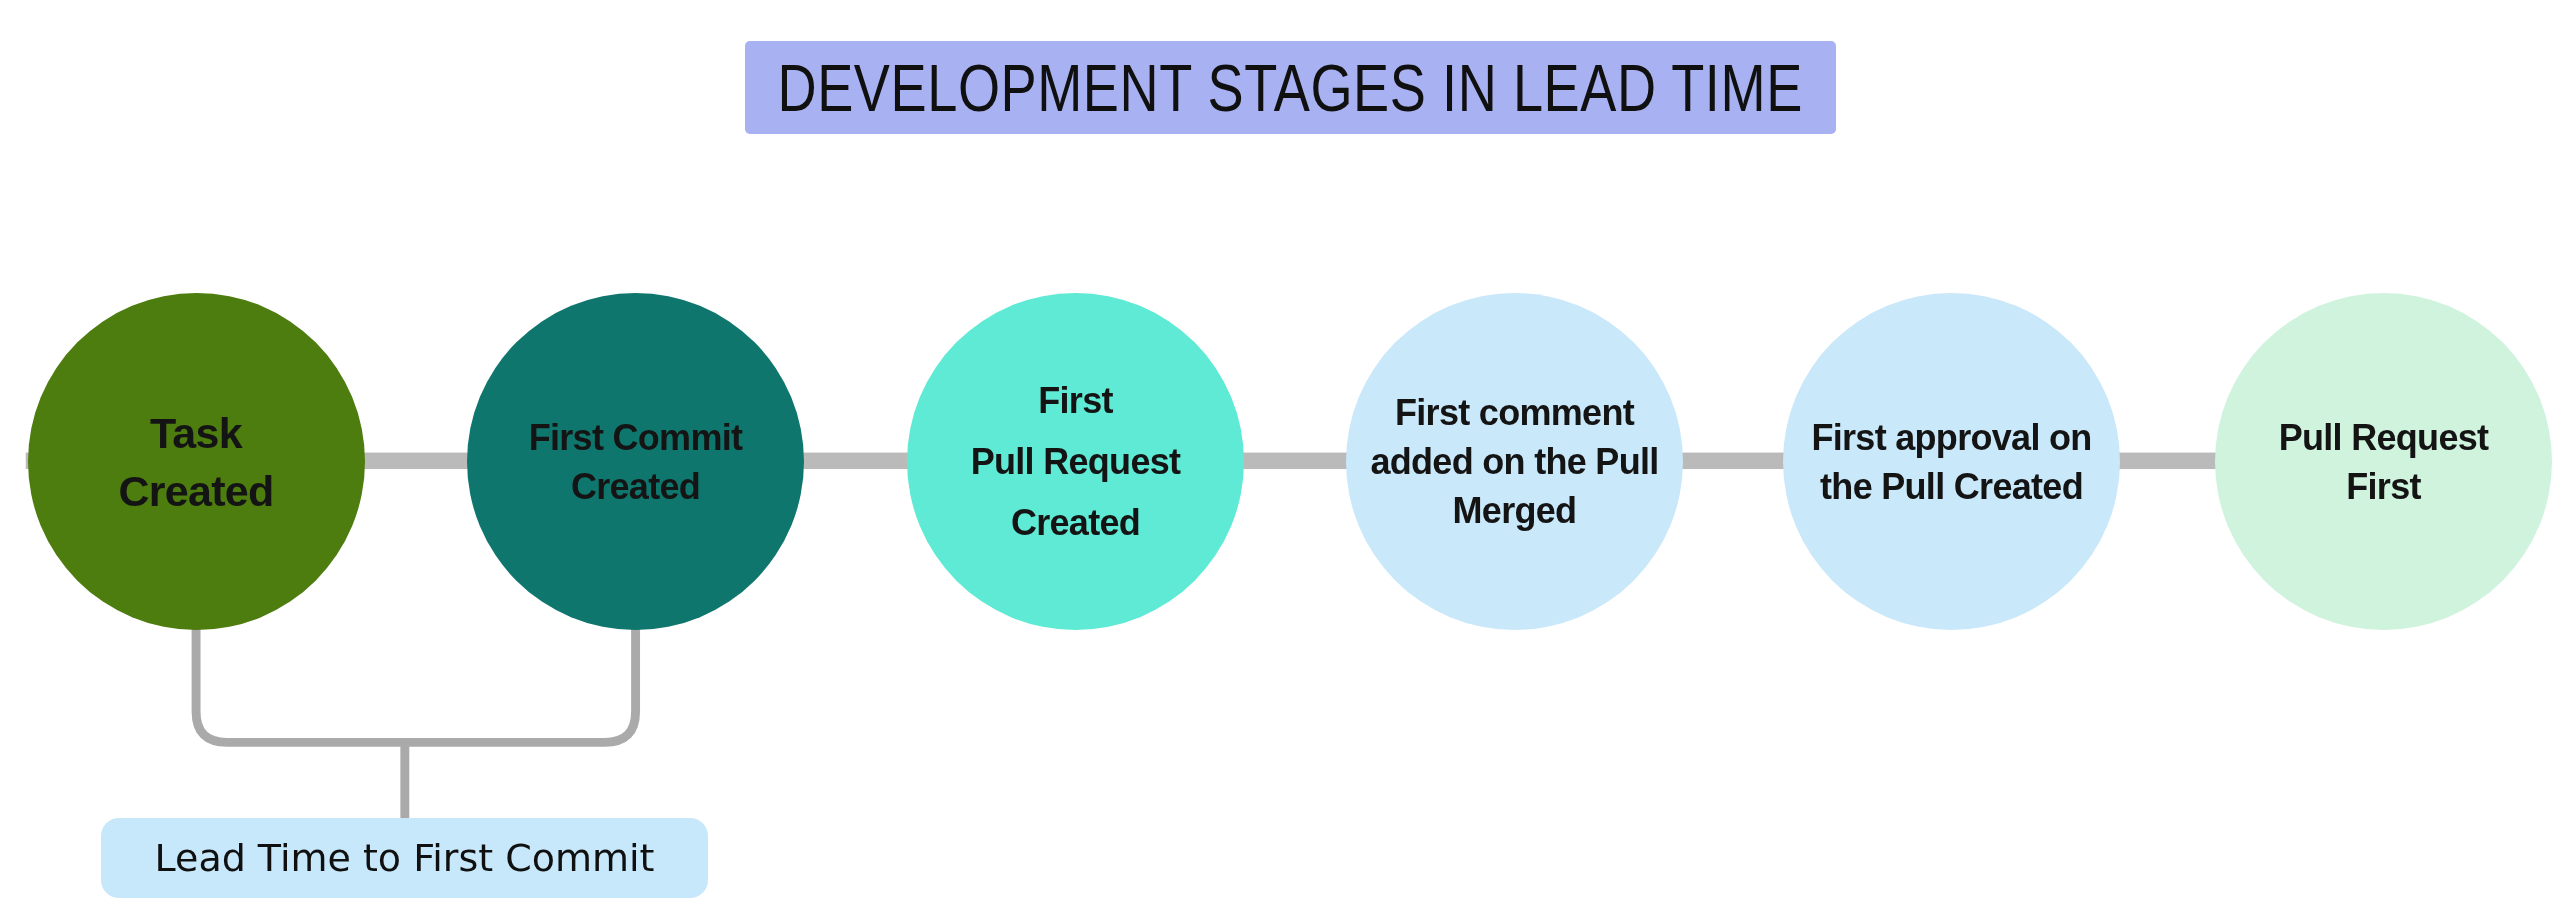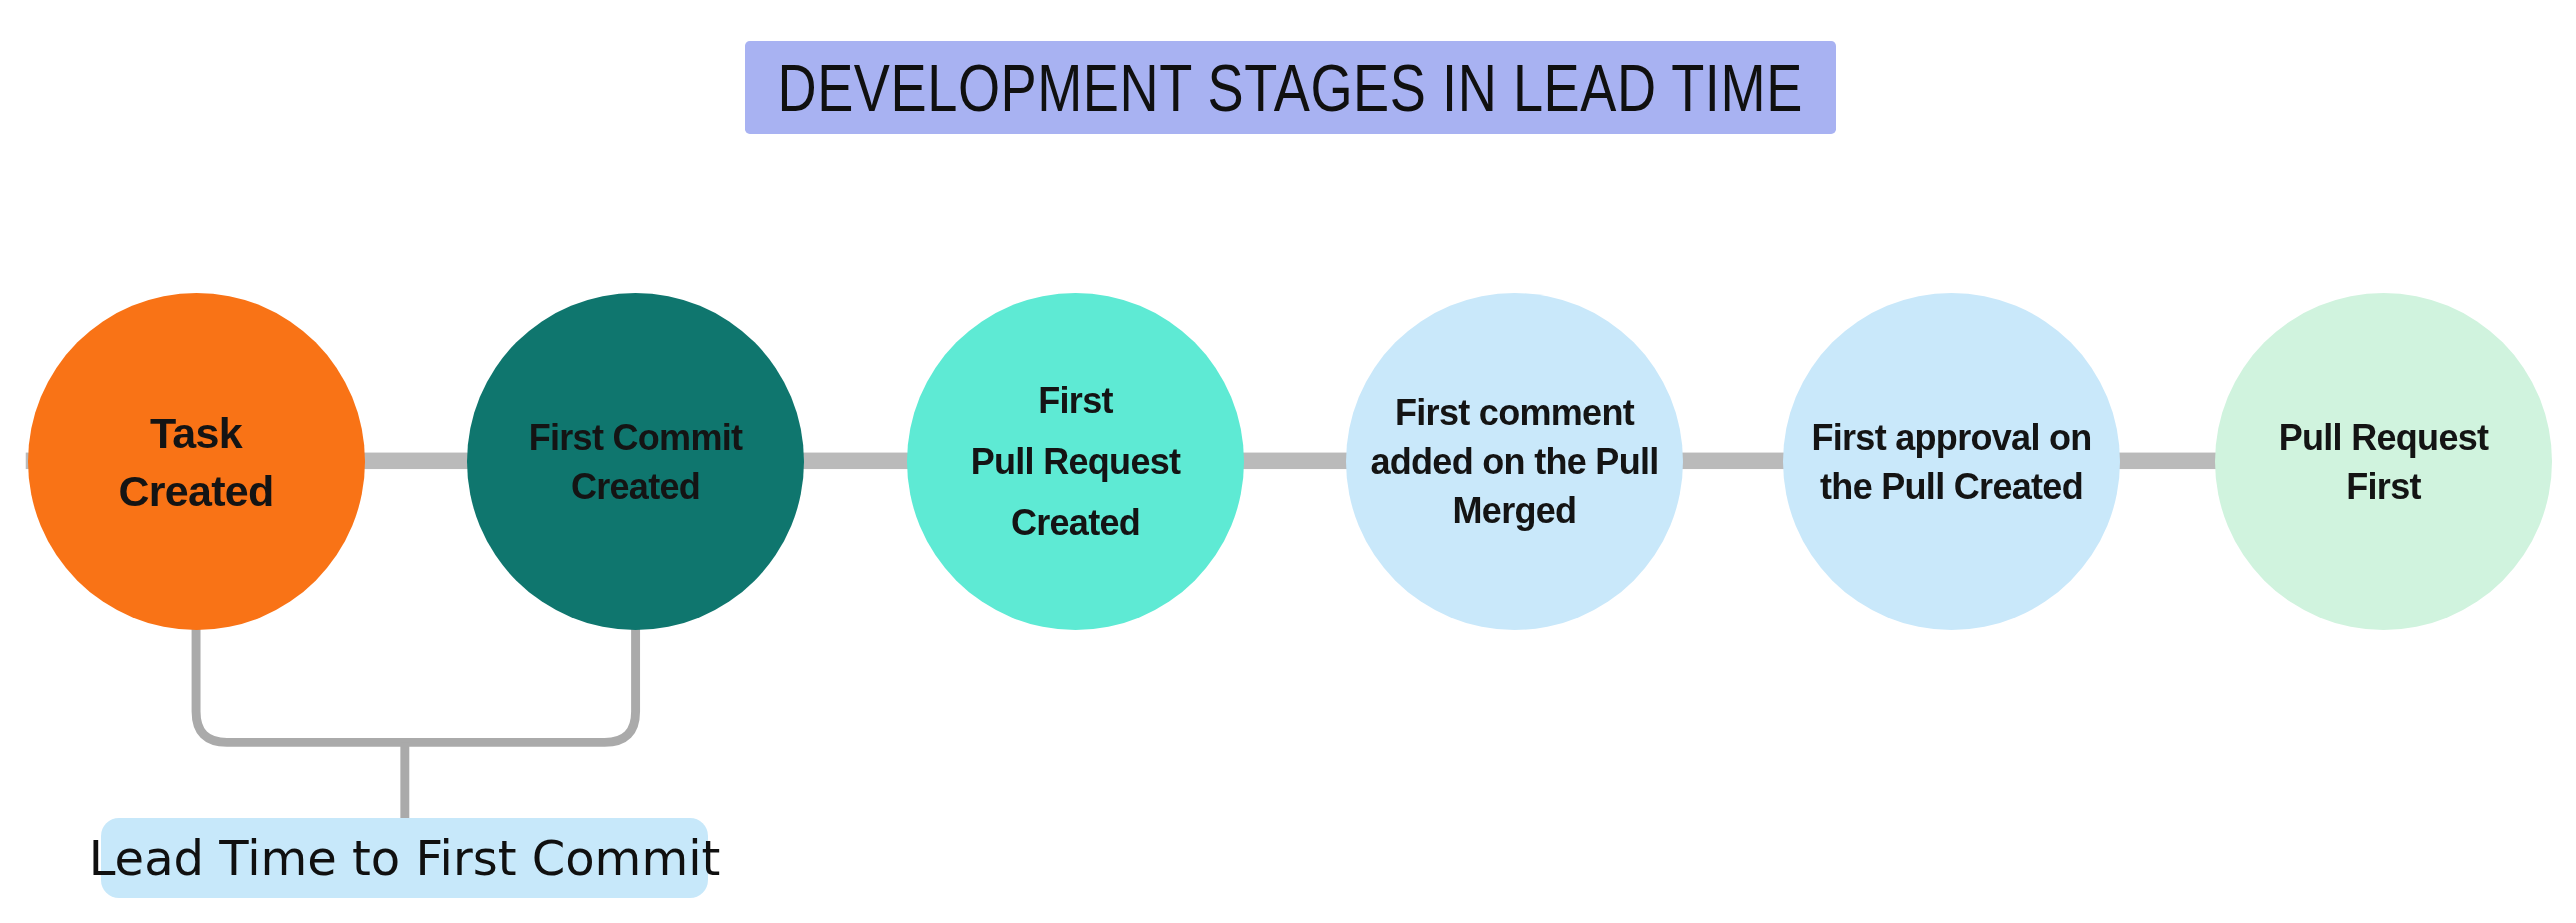--- a/index.html
+++ b/index.html
@@ -23,40 +23,40 @@
     text-align:center;color:#141414;font-weight:700;
     font-size:36px;line-height:49px;letter-spacing:-0.7px;
   }
   .stage-circle.first{font-size:43px;line-height:58px;}
   .stage-line{white-space:nowrap;}
   .annotation-box{
     position:absolute;left:101px;top:818px;width:607px;height:80px;
     border-radius:18px;display:flex;align-items:center;justify-content:center;
   }
   .annotation-text{
-    font-family:"DejaVu Sans",sans-serif;font-size:48px;color:#101010;white-space:nowrap;
+    font-family:"DejaVu Sans",sans-serif;font-size:38px;color:#101010;white-space:nowrap;
   }
 </style>
 </head>
 <body>
 
 <div class="canvas">
 
   <div class="title-banner" style="background: rgb(168, 178, 242);">
     <span class="title-text">DEVELOPMENT STAGES IN LEAD TIME</span>
   </div>
 
   <svg class="lines" viewBox="0 0 3750 1344">
     <rect x="37" y="659" width="3433" height="24" fill="#bababa"></rect>
     <path d="M285,912 V1036 Q285,1081 330,1081 H880 Q925,1081 925,1036 V912" fill="none" stroke-width="13" stroke="#aaaaaa"></path>
     <path d="M589,1081 V1196" fill="none" stroke-width="13" stroke="#aaaaaa"></path>
   </svg>
 
   <div id="stages">
-      <div class="stage-circle first" style="left: 27.5px; background: #f97316;">
+      <div class="stage-circle first" style="left: 27.5px; background: #4d7c0f;">
         <div class="stage-line">Task</div>
         <div class="stage-line">Created</div>
       </div>
       <div class="stage-circle" style="left: 467px; background: #0f766e;">
         <div class="stage-line">First Commit</div>
         <div class="stage-line">Created</div>
       </div>
       <div class="stage-circle" style="left: 907px; background: #5eead4; gap: 12px;">
         <div class="stage-line">First</div>
         <div class="stage-line">Pull Request</div>

